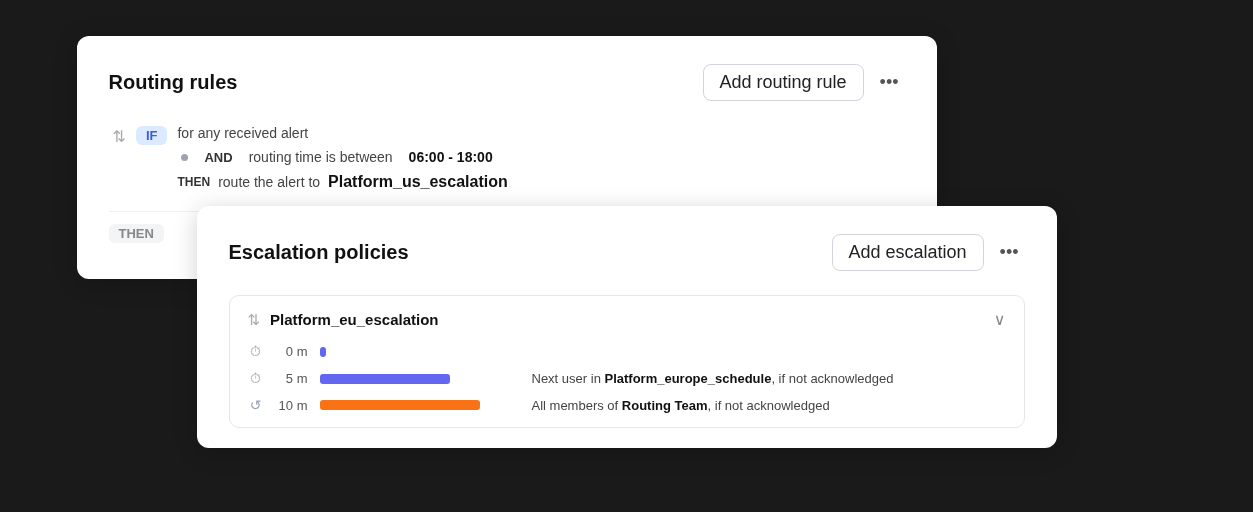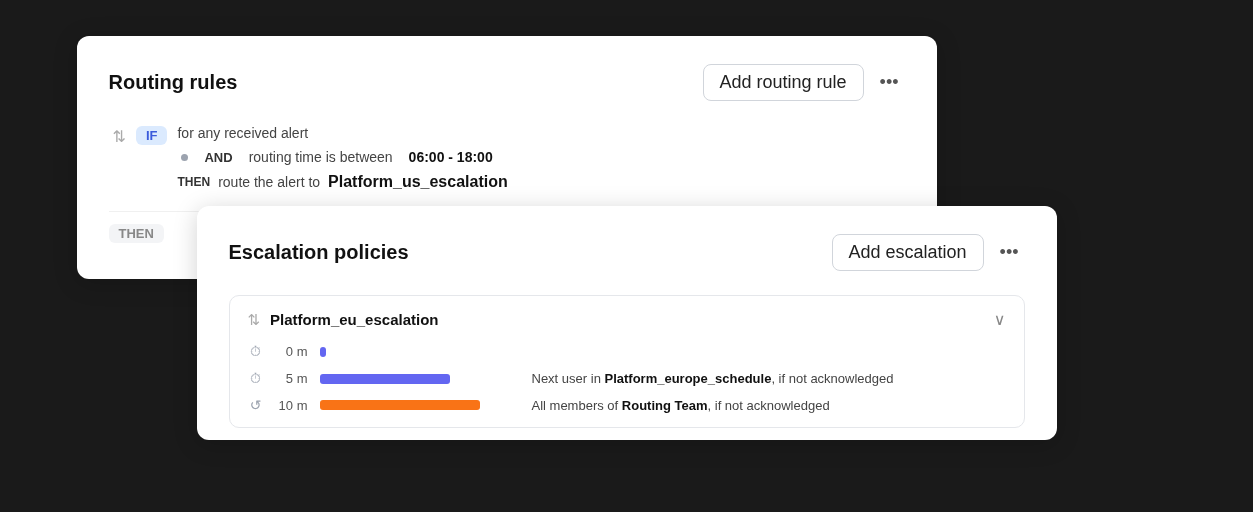--- a/index.html
+++ b/index.html
@@ -32,21 +32,21 @@
       top: 0;
       left: 0;
       z-index: 1;
       padding-bottom: 36px;
     }
     .card-escalation {
       width: 860px;
       top: 170px;
       left: 120px;
       z-index: 2;
-      padding-bottom: 12px;
+      padding-bottom: 20px;
     }
     .card-header {
       display: flex;
       align-items: center;
       justify-content: space-between;
       margin-bottom: 24px;
     }
     .card-title {
       font-size: 20px;
       font-weight: 600;

